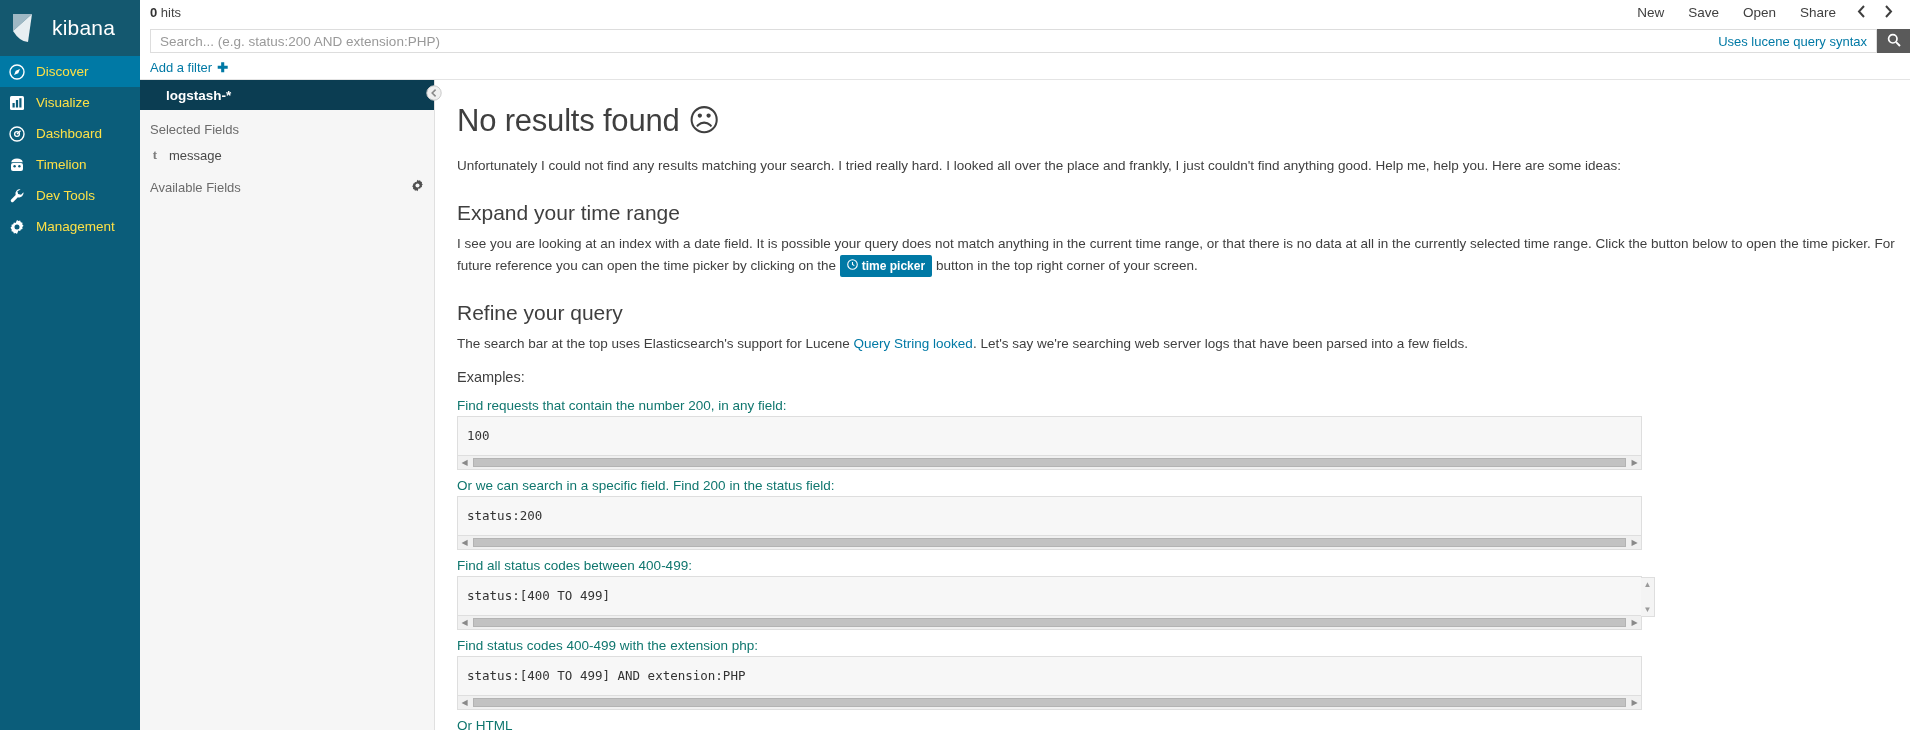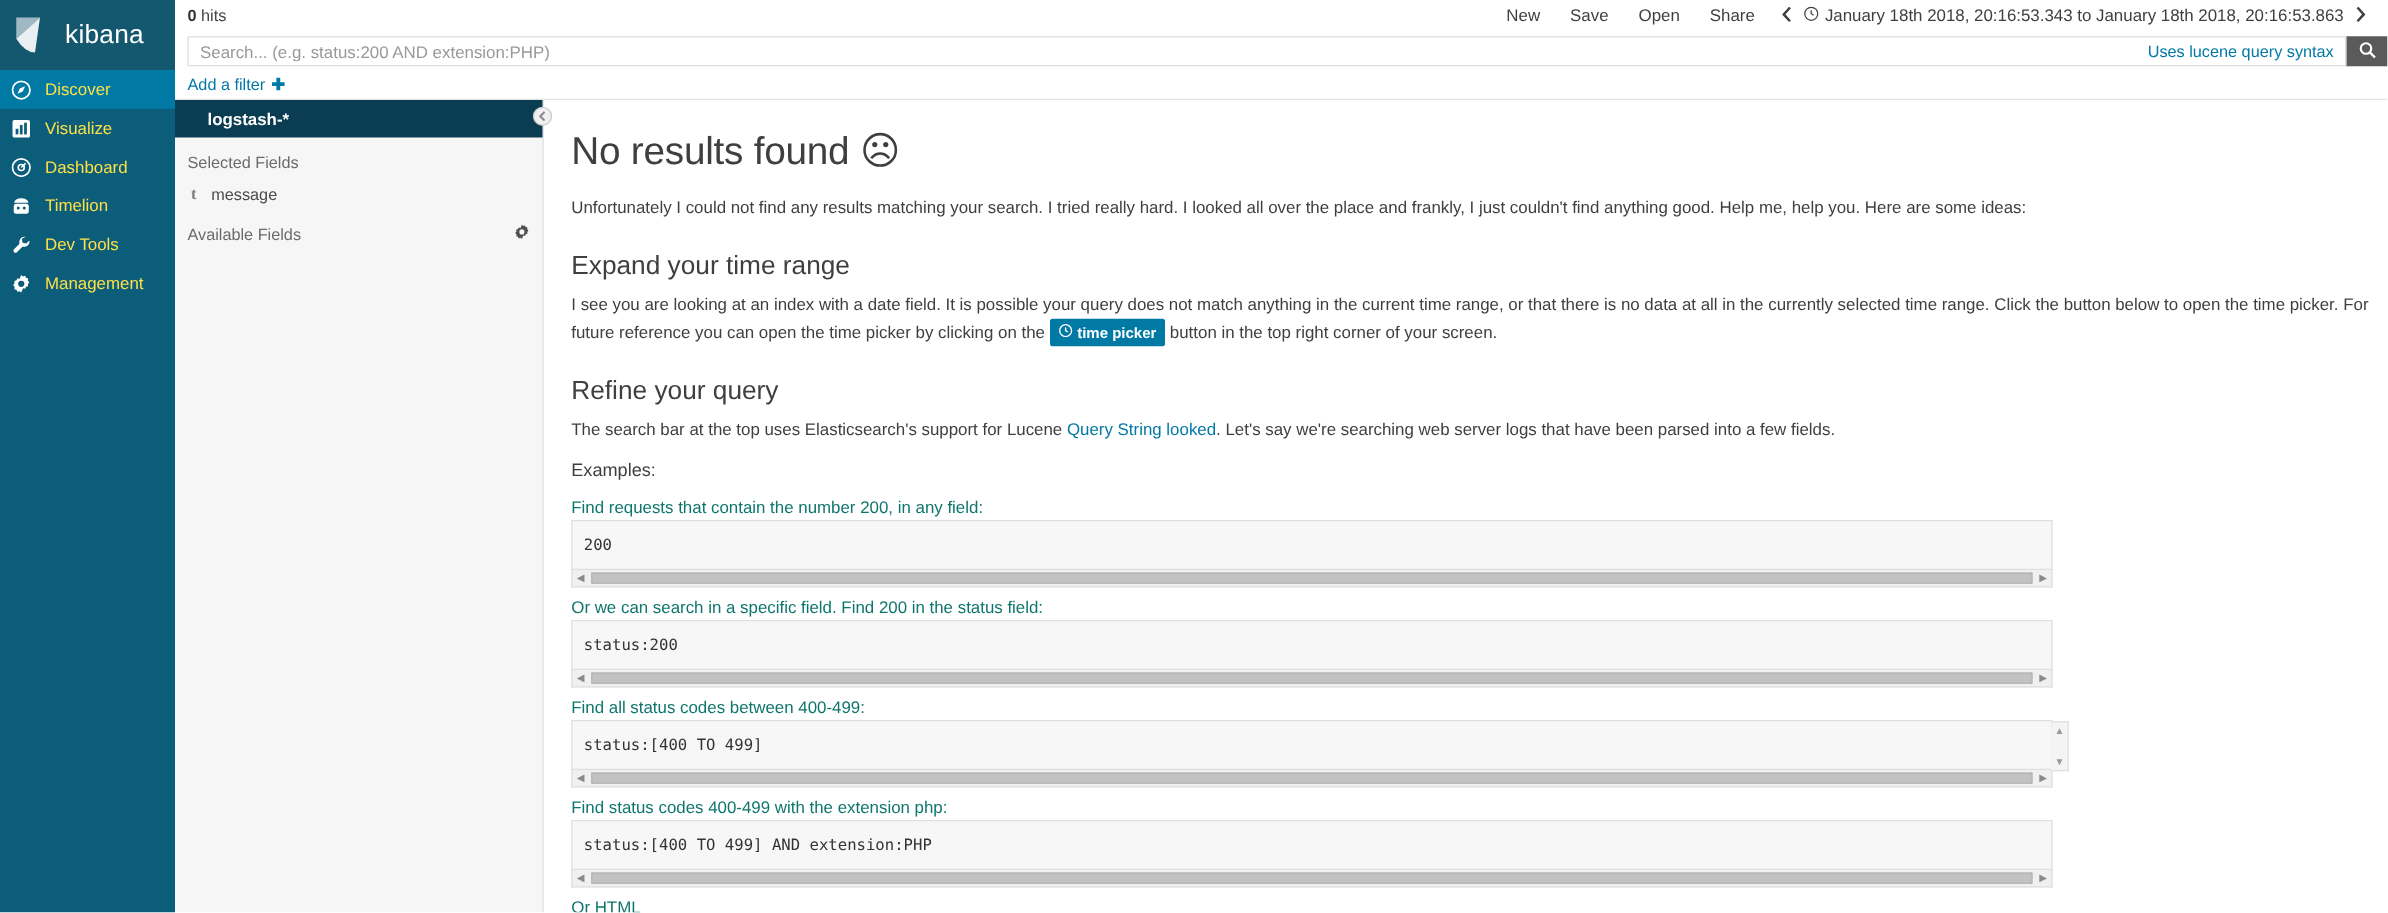--- a/index.html
+++ b/index.html
@@ -272,29 +272,20 @@
       <div class="top-actions">
         <span class="top-link">New</span>
         <span class="top-link">Save</span>
         <span class="top-link">Open</span>
         <span class="top-link">Share</span>
         <span class="tp-arrow">
           <svg width="9" height="13" viewBox="0 0 9 13">
               <path d="M7 1 L2 6.5 L7 12" fill="none" stroke="#3f3f3f" stroke-width="2"></path>
             </svg>
         </span>
-        <span class="tp-range">
-          <span>
-            <svg width="12" height="12" viewBox="0 0 12 12">
-                <circle cx="6" cy="6" r="5.2" fill="none" stroke="#3f3f3f" stroke-width="1"></circle>
-                <path d="M6 3.2 V6 L8 7.2" fill="none" stroke="#3f3f3f" stroke-width="1"></path>
-              </svg>
-          </span>
-          <span>January 18th 2018, 20:16:53.343 to January 18th 2018, 20:16:53.863</span>
-        </span>
         <span class="tp-arrow">
           <svg width="9" height="13" viewBox="0 0 9 13">
               <path d="M2 1 L7 6.5 L2 12" fill="none" stroke="#3f3f3f" stroke-width="2"></path>
             </svg>
         </span>
       </div>
     </div>
 
     <div class="searchrow">
       <div class="searchwrap">
@@ -371,21 +362,21 @@
         <p class="para">
           <span>The search bar at the top uses Elasticsearch's support for Lucene</span>
           <a href="#">Query String looked</a><span>. Let's say we're searching web server logs that have been parsed into a few fields.</span>
         </p>
 
         <div class="examples">Examples:</div>
 
         <div class="lbl">Find requests that contain the number 200, in any field:</div>
         <div class="cb-wrap">
           <div class="codeblock">
-            <div class="codeline">200</div>
+            <div class="codeline">100</div>
           </div>
           <div class="hscroll">
             <span class="hs-arrow">◀</span>
             <span class="hs-track">
                 <span class="hs-thumb"></span>
               </span>
             <span class="hs-arrow">▶</span>
           </div>
         </div>
 

